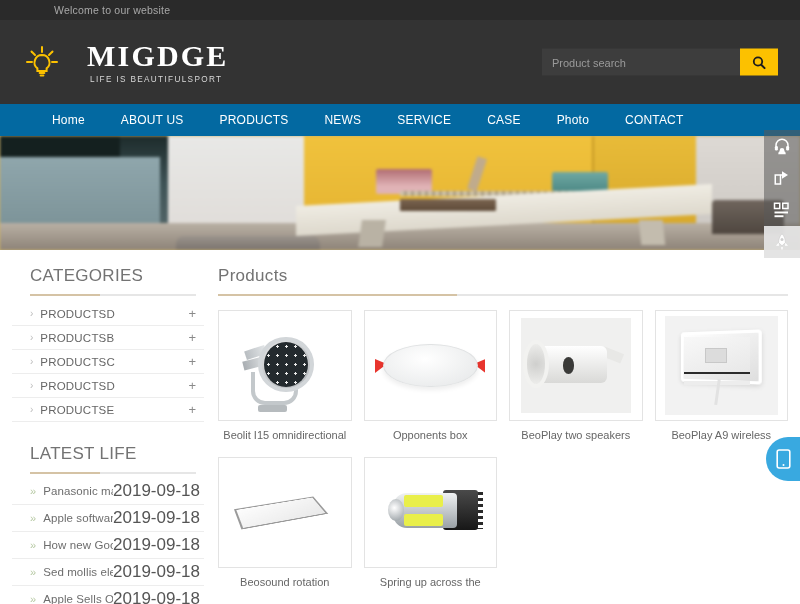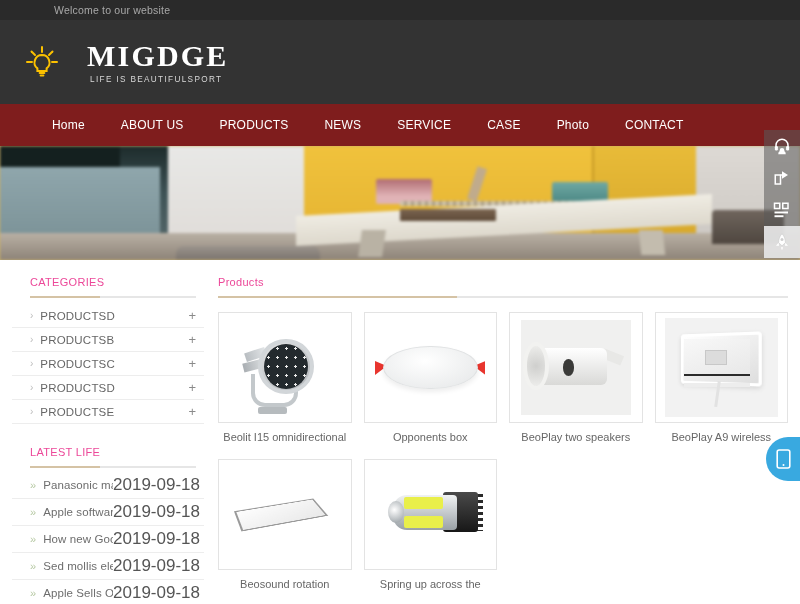--- a/index.html
+++ b/index.html
@@ -53,21 +53,21 @@
     font-family: "Liberation Sans", sans-serif;
   }
   .search-input::placeholder { color: #9a9a9a; }
   .search-btn {
     width: 38px; background: #fcc100; border: none; cursor: pointer;
     display: flex; align-items: center; justify-content: center;
   }
 
   
   .nav {
-    height: 42px; background: #7f1d1d;
+    height: 32px; background: #0369a1;
     display: flex; align-items: center; padding-left: 34px;
     position: relative; z-index: 5;
   }
   .nav-item {
     font-size: 12px; color: #ffffff; padding: 0 18px;
     cursor: pointer; white-space: nowrap; letter-spacing: .2px;
   }
 
   
   .banner {
@@ -122,21 +122,21 @@
   
   .main {
     display: flex; padding: 0 12px; gap: 14px;
     height: calc(604px - 20px - 84px - 36px - 114px);
   }
   .sidebar { width: 192px; flex: none; padding-top: 16px; }
   .content { flex: 1; padding-top: 16px; min-width: 0; }
 
   .panel-head { position: relative; padding-bottom: 10px; }
   .panel-title {
-    font-size: 11px; color: #ec4899; font-weight: 400; letter-spacing: .3px;
+    font-size: 17px; color: #737373; font-weight: 400; letter-spacing: .3px;
   }
   .panel-rule {
     position: absolute; left: 0; right: 0; bottom: 0;
     height: 2px; background: #e6e6e6;
   }
   .panel-rule::before {
     content:''; position: absolute; left: 0; top: 0;
     width: 42%; height: 100%; background: #d5c3a5;
   }
   .sidebar .panel-head { margin-left: 18px; }
@@ -331,20 +331,29 @@
           <line x1="18.6" y1="33.6" x2="21.4" y2="33.6"></line>
         </g>
       </svg>
     </span>
     <span class="logo-text">
       <span class="logo-name">MIGDGE</span>
       <span class="logo-tag">LIFE IS BEAUTIFULSPORT</span>
     </span>
   </div>
 
+  <div class="search-wrap">
+    <input class="search-input" type="text" placeholder="Product search" style="">
+    <button class="search-btn">
+      <svg width="14" height="14" viewBox="0 0 14 14">
+        <circle cx="6" cy="6" r="4.2" fill="none" stroke="#1c1c1c" stroke-width="1.8"></circle>
+        <line x1="9.2" y1="9.2" x2="12.6" y2="12.6" stroke="#1c1c1c" stroke-width="2" stroke-linecap="round"></line>
+      </svg>
+    </button>
+  </div>
 </div>
 
 <div class="nav">
   <span class="nav-item">Home</span>
   <span class="nav-item">ABOUT US</span>
   <span class="nav-item">PRODUCTS</span>
   <span class="nav-item">NEWS</span>
   <span class="nav-item">SERVICE</span>
   <span class="nav-item">CASE</span>
   <span class="nav-item">Photo</span>

